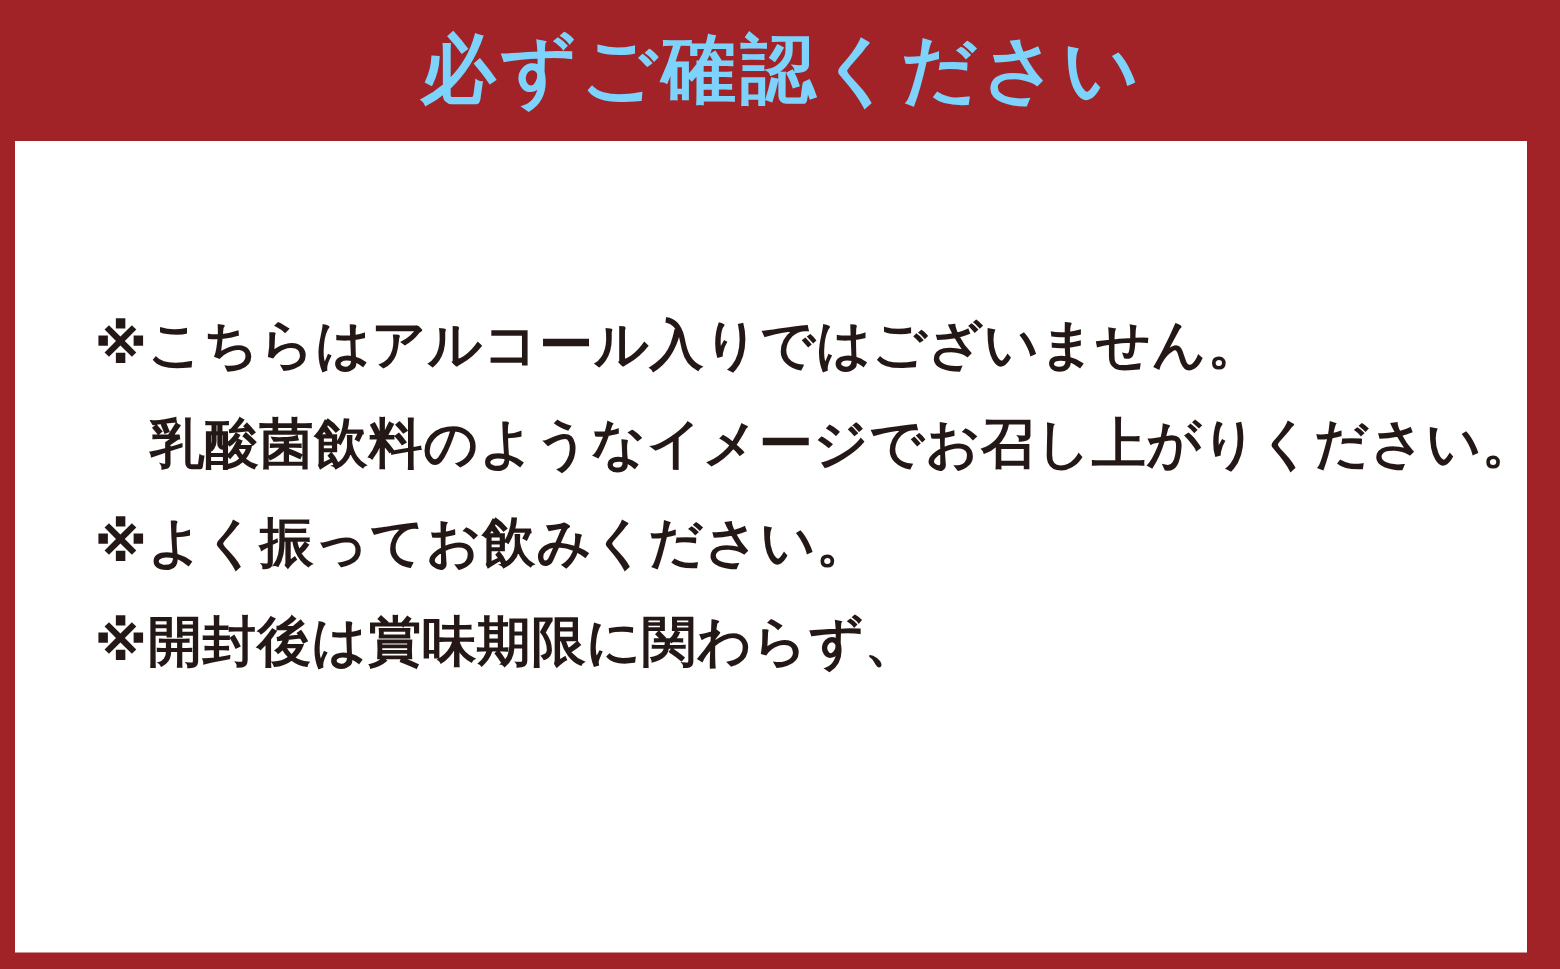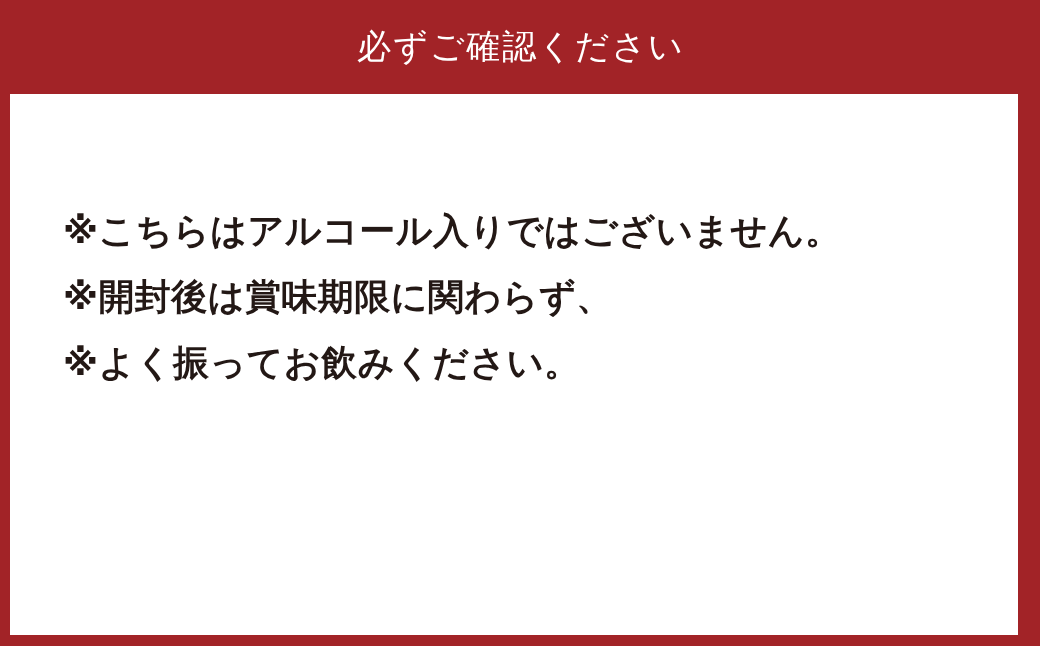--- a/index.html
+++ b/index.html
@@ -28,23 +28,23 @@
     width: 1040px;
     height: 94px;
     background: #a22327;
     display: flex;
     align-items: center;
     justify-content: center;
     box-sizing: border-box;
   }
 
   #notice-title {
-    color: #ffffff;
-    font-size: 34px;
-    font-weight: 400;
+    color: #7dd3fc;
+    font-size: 50px;
+    font-weight: 700;
     letter-spacing: 0.055em;
     line-height: 1;
     white-space: nowrap;
     text-indent: 0.055em;
     transform: translateY(-1px);
   }
 
   #notice-body {
     position: absolute;
     left: 10px;
@@ -83,22 +83,23 @@
 
   <div id="notice-header">
     <div id="notice-title">必ずご確認ください</div>
   </div>
 
   <div id="notice-body">
     <div id="notice-lines">
 
       <div class="notice-line">※こちらはアルコール入りではございません。</div>
 
+      <div class="notice-line indented">乳酸菌飲料のようなイメージでお召し上がりください。</div>
+
+      <div class="notice-line">※よく振ってお飲みください。</div>
 
       <div class="notice-line">※開封後は賞味期限に関わらず、</div>
-
-      <div class="notice-line">※よく振ってお飲みください。</div>
 
 
     </div>
   </div>
 
 </div>
 
 </body></html>

